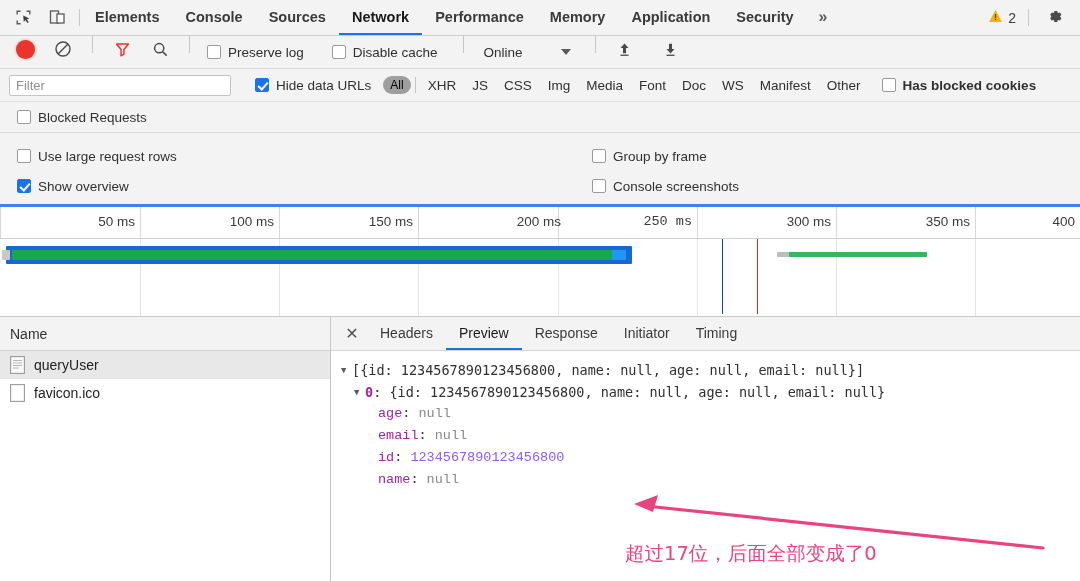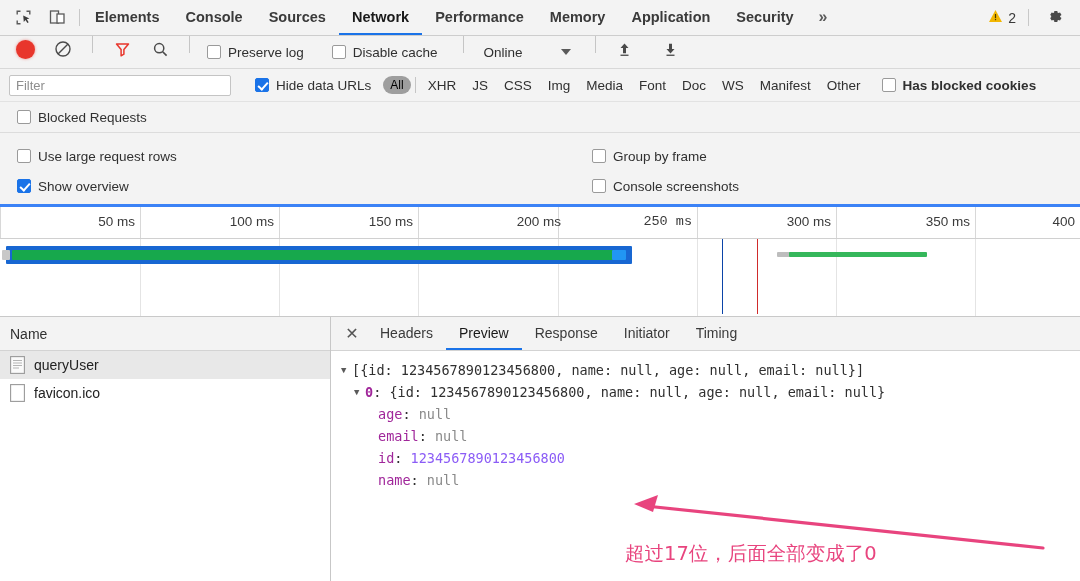--- a/index.html
+++ b/index.html
@@ -151,21 +151,21 @@
   .arrowtog {
     display:inline-block; width:11px; flex:none;
     color:#5a5a5a; font-size:9px; line-height:22px; text-align:left;
   }
   .k-prop { color:#a0269a; }
   .k-index { color:#a0269a; font-weight:bold; }
   .v-null { color:#8a8a8a; }
   .v-num { color:#8b5cf6; }
   .punc { color:#303030; }
   .indent1 { padding-left: 13px; }
-  .indent2 { padding-left: 37px; }
+  .indent2 { padding-left: 37px; font-family: Liberation Mono, monospace; }
 
   .annot {
     position:absolute; font-family:"DejaVu Sans", sans-serif;
     font-size:19.5px; color:#e8447e; white-space:nowrap; font-weight:400;
   }
   .arrowsvg { position:absolute; left:0; top:0; pointer-events:none; }
 </style>
 </head>
 <body>
 

